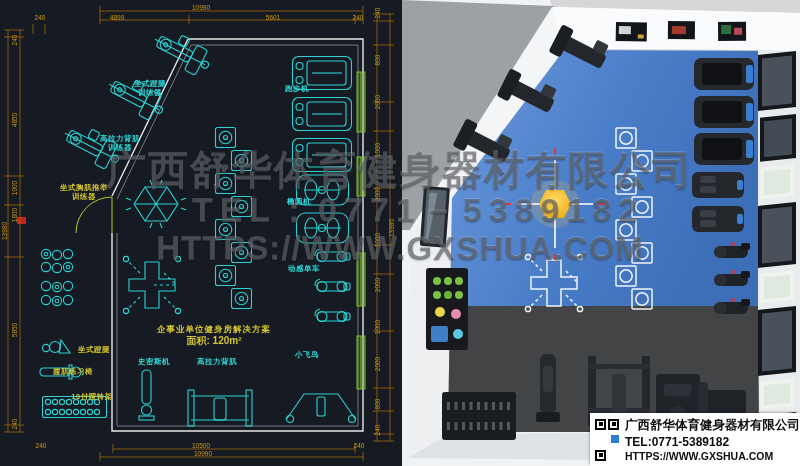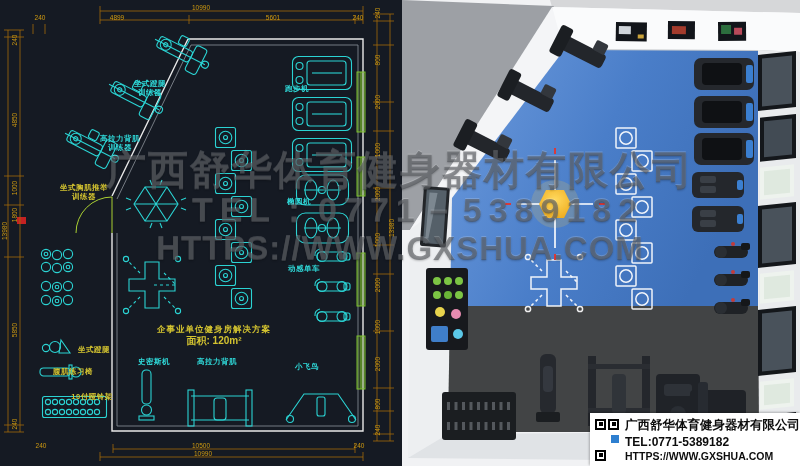--- a/index.html
+++ b/index.html
@@ -247,21 +247,21 @@
     <span class="lbl y" style="left:84px;top:192px">坐式胸肌推举
 训练器</span>
     <span class="lbl c" style="left:297px;top:88px">跑步机</span>
     <span class="lbl c" style="left:299px;top:201px">椭圆机</span>
     <span class="lbl c" style="left:304px;top:268px">动感单车</span>
     <span class="lbl y" style="left:94px;top:349px">坐式蹬腿</span>
     <span class="lbl y" style="left:73px;top:371px">腹肌练习椅</span>
     <span class="lbl y" style="left:92px;top:396px">10付哑铃架</span>
     <span class="lbl c" style="left:154px;top:361px">史密斯机</span>
     <span class="lbl c" style="left:217px;top:361px">高拉力背肌</span>
-    <span class="lbl c" style="left:307px;top:366px">小飞鸟</span>
+    <span class="lbl c" style="left:307px;top:354px">小飞鸟</span>
 
     <span class="plan-title" style="left:214px;top:330px">企事业单位健身房解决方案</span>
     <span class="plan-area" style="left:214px;top:341px">面积: 120m²</span>
 
     <span class="dim" style="left:201px;top:7px">10990</span>
     <span class="dim" style="left:40px;top:17px">240</span>
     <span class="dim" style="left:117px;top:17px">4899</span>
     <span class="dim" style="left:273px;top:17px">5601</span>
     <span class="dim" style="left:358px;top:17px">240</span>
     <span class="dim" style="left:201px;top:445px">10500</span>

